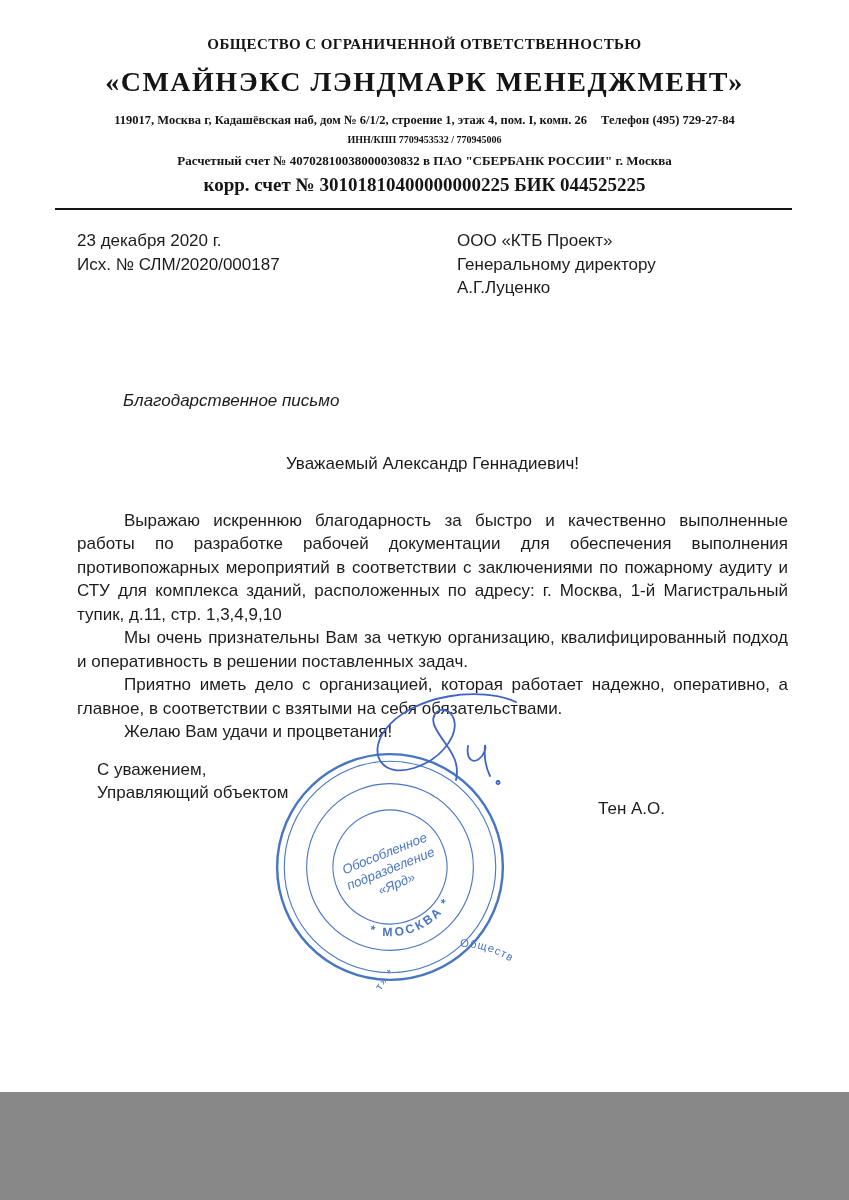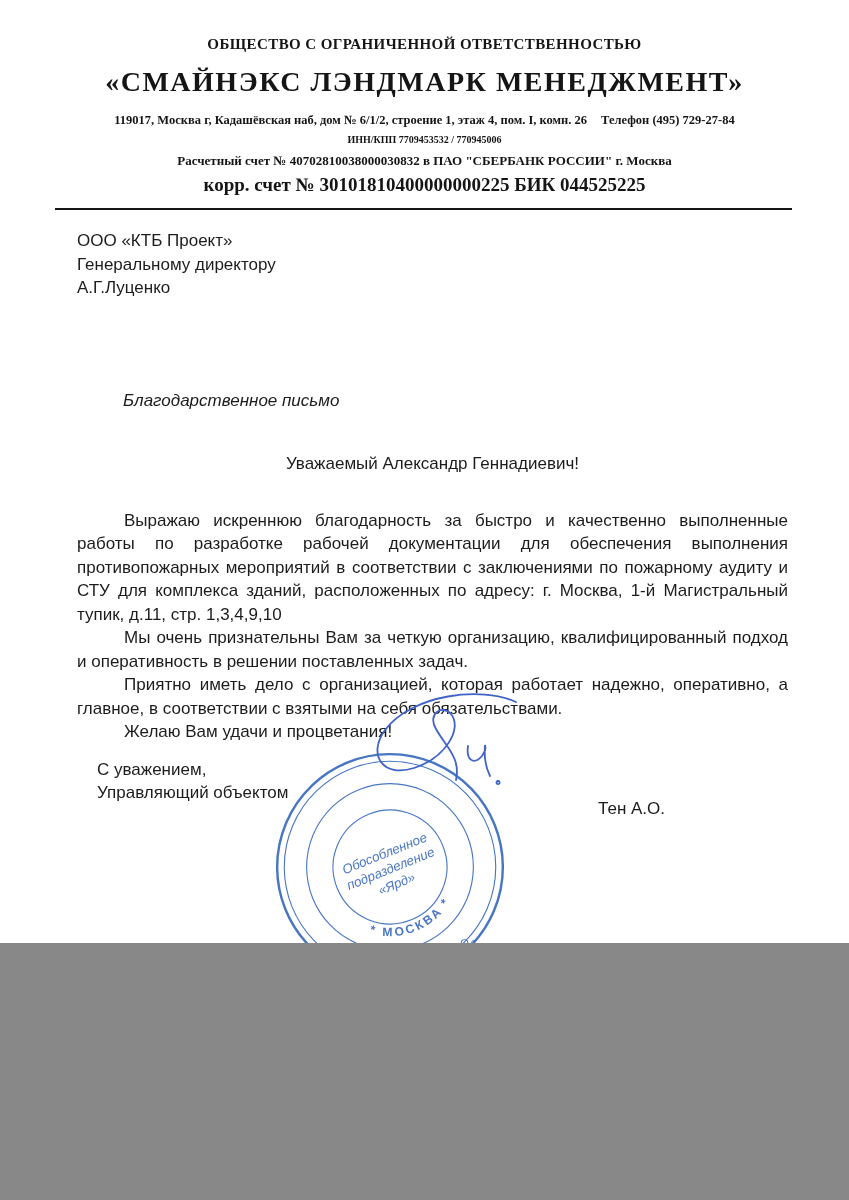--- a/index.html
+++ b/index.html
@@ -1,18 +1,18 @@
 <!DOCTYPE html>
 <html><head>
 <meta charset="utf-8">
 <style>
   html,body{margin:0;padding:0;background:#888;}
   .page{
     position:relative;
-    width:849px;height:943px;
+    width:849px;height:1092px;
     margin:0 auto;
     background:#ffffff;
     font-family:"Liberation Sans", sans-serif;
     color:#1c1c1c;
     overflow:hidden;
   }
   
   .letterhead{
     padding-top:36px;
     text-align:center;
@@ -59,20 +59,24 @@
     </div>
     <div class="inn-line">ИНН/КПП  7709453532 / 770945006</div>
     <div class="acct-line">Расчетный счет № 40702810038000030832 в ПАО "СБЕРБАНК РОССИИ" г. Москва</div>
     <div class="corr-line">корр. счет № 30101810400000000225  БИК 044525225</div>
   </div>
   <hr class="head-rule">
 
   <div class="body-area">
 
     <div class="meta-row">
+      <div class="meta-left">
+        <div>23 декабря 2020 г.</div>
+        <div>Исх. № СЛМ/2020/000187</div>
+      </div>
       <div class="recipient">
         <div>ООО «КТБ Проект»</div>
         <div>Генеральному директору</div>
         <div>А.Г.Луценко</div>
       </div>
     </div>
 
     <div class="subject">Благодарственное письмо</div>
 
     <div class="salutation">Уважаемый Александр Геннадиевич!</div>

